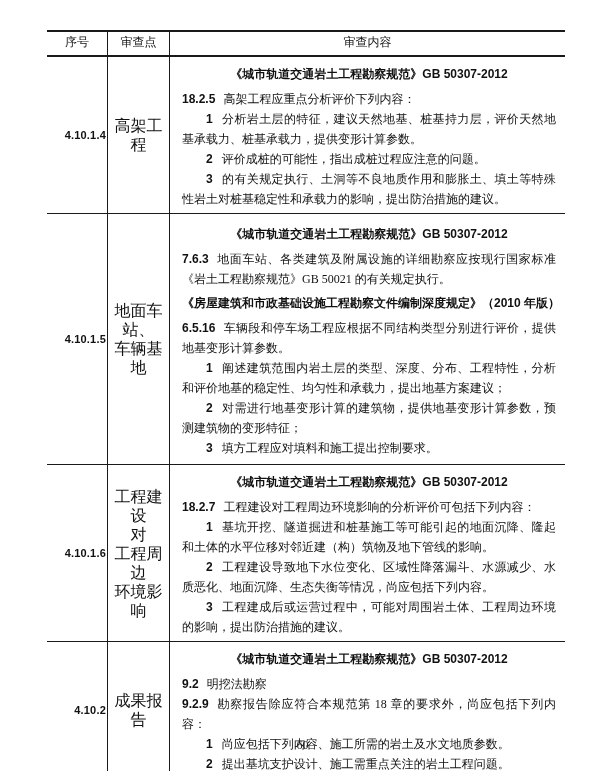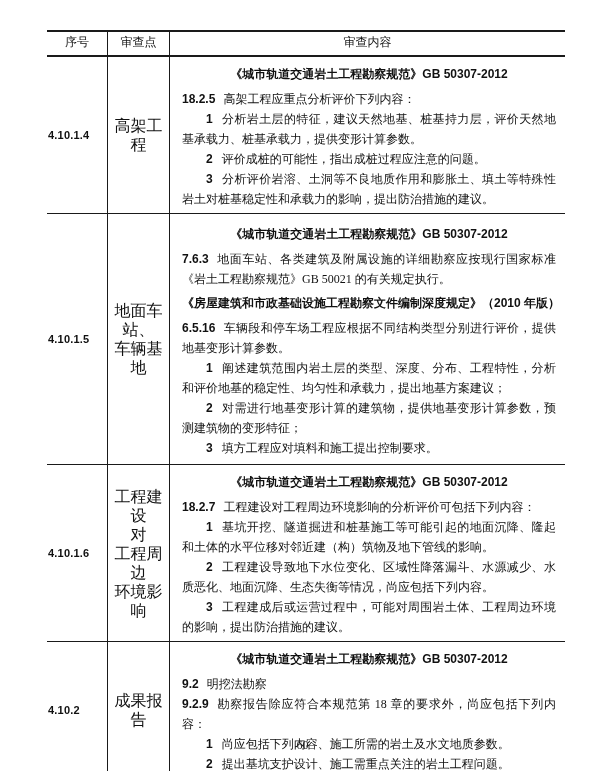--- a/index.html
+++ b/index.html
@@ -15,21 +15,21 @@
     border-bottom: 2.5px solid #1a1a1a;
   }
   thead tr { border-bottom: 2.5px solid #1a1a1a; }
   tbody tr { border-bottom: 1.5px solid #1a1a1a; }
   tbody tr:last-child { border-bottom: none; }
   th { font-weight: normal; font-size: 12px; padding: 2px 0 4px 0; }
   th.h-id, td.col-id { width: 60px; }
   th.h-point, td.col-point { width: 61px; }
   th.h-id, th.h-point, td.col-id, td.col-point { border-right: 1.2px solid #1a1a1a; }
   td.col-id {
-    text-align: left; vertical-align: middle;
+    text-align: right; vertical-align: middle;
     font-family: "Liberation Sans", "DejaVu Sans", sans-serif;
     font-weight: bold; font-size: 11px; letter-spacing: 0.2px;
   }
   td.col-point {
     text-align: center; vertical-align: middle;
     font-size: 16px; line-height: 19px; white-space: pre-line; padding: 2px 1px;
   }
   td.col-content { padding: 3px 9px 4px 12px; vertical-align: middle; }
   tbody tr:nth-child(1) { height: 147px; }
   tbody tr:nth-child(2) { height: 251px; }
@@ -67,21 +67,21 @@
     </thead>
     <tbody>
         <tr>
     <td class="col-id">4.10.1.4</td>
     <td class="col-point">高架工程</td>
     <td class="col-content">
             <p class="blk heading">《城市轨道交通岩土工程勘察规范》GB 50307-2012</p>
             <p class="blk clause"><span class="num">18.2.5</span><span>高架工程应重点分析评价下列内容：</span></p>
             <p class="blk item"><span class="num">1</span><span>分析岩土层的特征，建议天然地基、桩基持力层，评价天然地基承载力、桩基承载力，提供变形计算参数。</span></p>
             <p class="blk item"><span class="num">2</span><span>评价成桩的可能性，指出成桩过程应注意的问题。</span></p>
-            <p class="blk item"><span class="num">3</span><span>分析评价岩溶、土洞等不良地质作用和膨胀土、填土等特殊性岩土对桩基稳定性和承载力的影响，提出防治措施的建议。</span></p>
+            <p class="blk item"><span class="num">3</span><span>的有关规定执行、土洞等不良地质作用和膨胀土、填土等特殊性岩土对桩基稳定性和承载力的影响，提出防治措施的建议。</span></p>
           </td>
   </tr>
         <tr>
     <td class="col-id">4.10.1.5</td>
     <td class="col-point">地面车站、
 车辆基地</td>
     <td class="col-content">
             <p class="blk heading">《城市轨道交通岩土工程勘察规范》GB 50307-2012</p>
             <p class="blk clause"><span class="num">7.6.3</span><span>地面车站、各类建筑及附属设施的详细勘察应按现行国家标准《岩土工程勘察规范》GB 50021 的有关规定执行。</span></p>
             <p class="blk heading">《房屋建筑和市政基础设施工程勘察文件编制深度规定》（2010 年版）</p>

